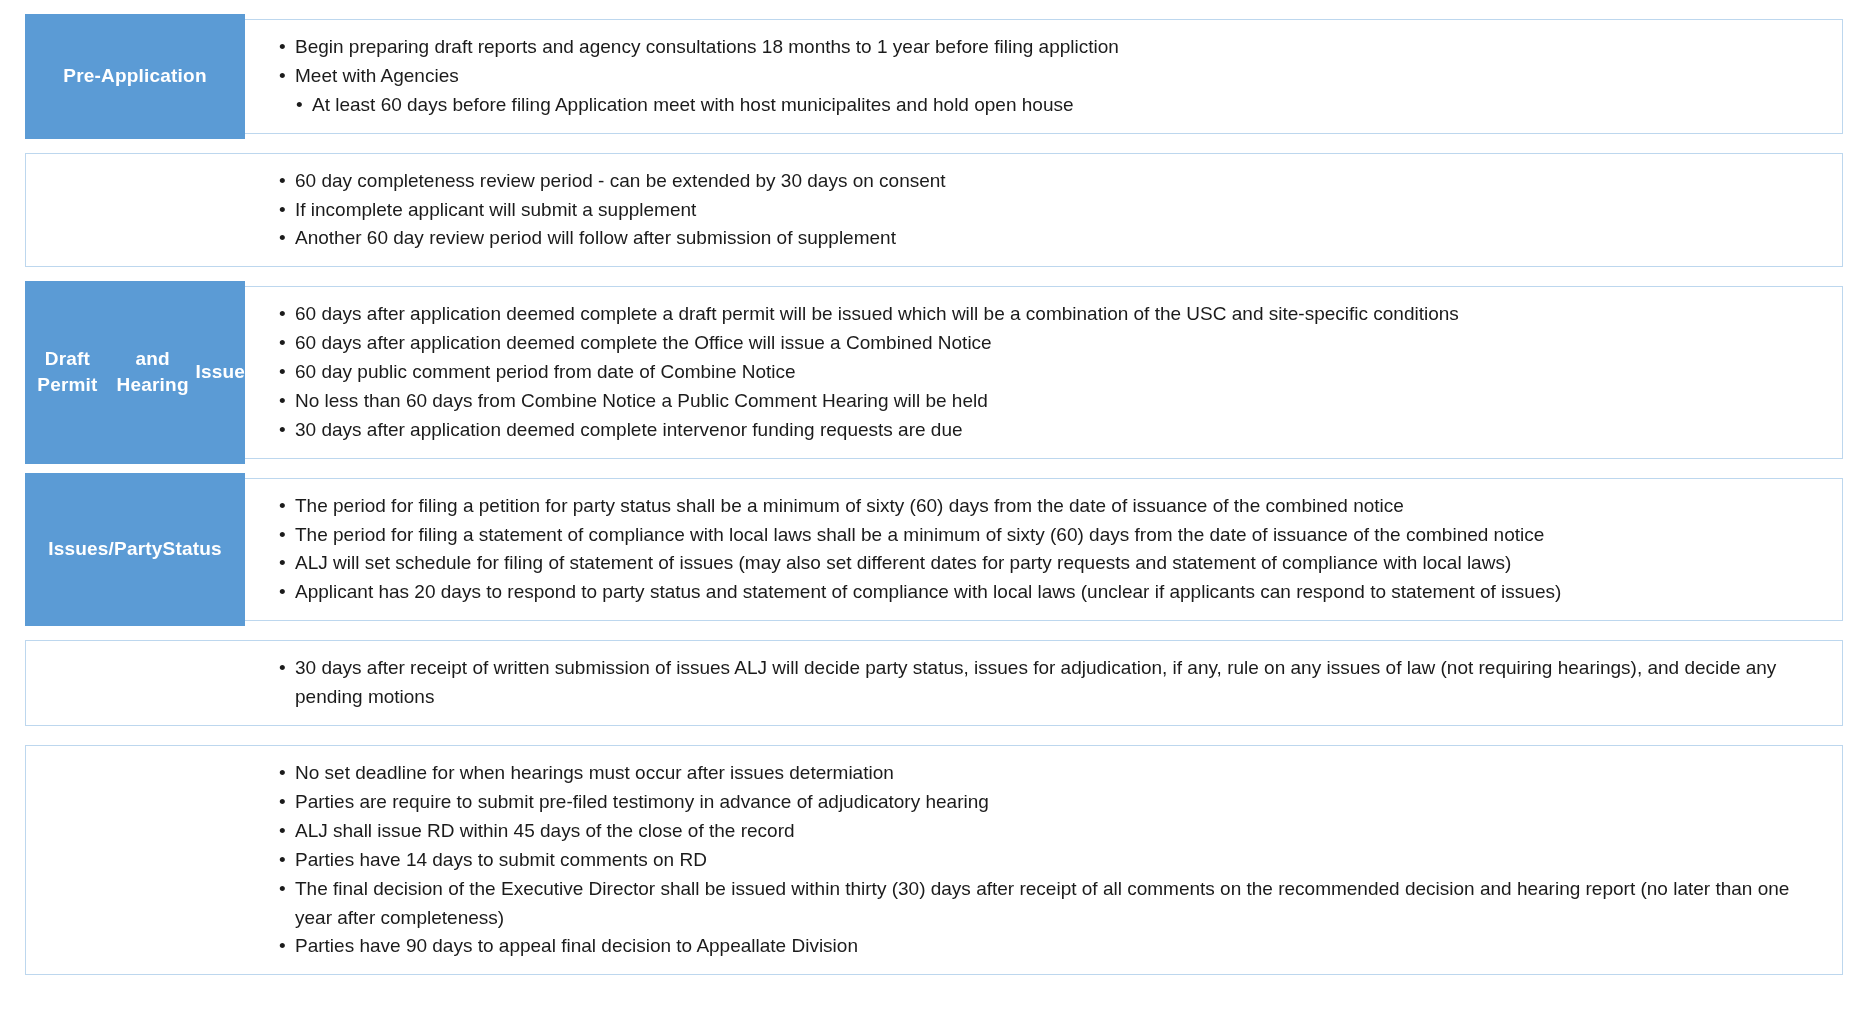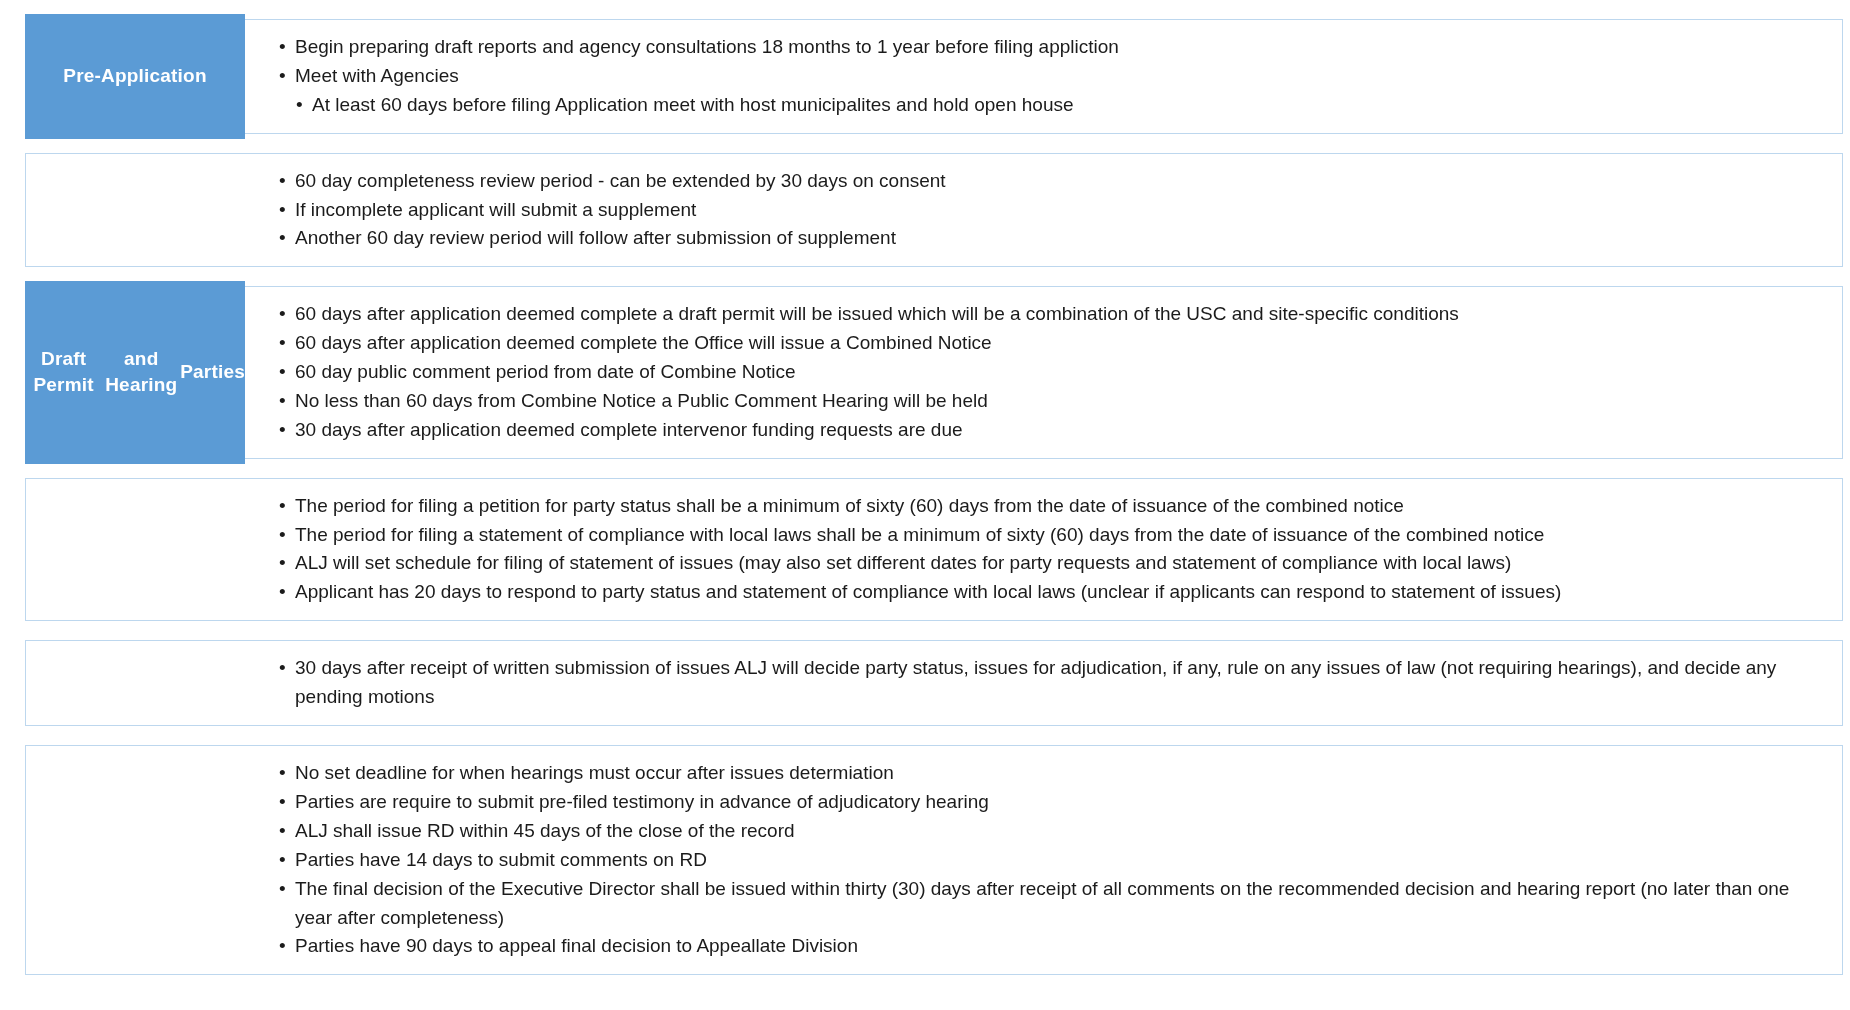--- a/index.html
+++ b/index.html
@@ -120,21 +120,21 @@
           </div>
           <div class="bullet level-1">
             <span class="dot">•</span>
             <span class="text">30 days after application deemed complete intervenor funding requests are due</span>
           </div>
         </div>
     </div>
     <div class="label-box">
         <div class="label-line">Draft Permit</div>
         <div class="label-line">and Hearing</div>
-        <div class="label-line">Parties</div>
+        <div class="label-line">Issue</div>
       </div>
   </div>
 
   <div class="row">
     <div class="content-box">
       <div class="bullets">
           <div class="bullet level-1">
             <span class="dot">•</span>
             <span class="text">The period for filing a petition for party status shall be a minimum of sixty (60) days from the date of issuance of the combined notice</span>
           </div>
@@ -145,20 +145,24 @@
           <div class="bullet level-1">
             <span class="dot">•</span>
             <span class="text">ALJ will set schedule for filing of statement of issues (may also set different dates for party requests and statement of compliance with local laws)</span>
           </div>
           <div class="bullet level-1">
             <span class="dot">•</span>
             <span class="text">Applicant has 20 days to respond to party status and statement of compliance with local laws (unclear if applicants can respond to statement of issues)</span>
           </div>
         </div>
     </div>
+    <div class="label-box">
+        <div class="label-line">Issues/Party</div>
+        <div class="label-line">Status</div>
+      </div>
   </div>
 
   <div class="row">
     <div class="content-box">
       <div class="bullets">
           <div class="bullet level-1">
             <span class="dot">•</span>
             <span class="text">30 days after receipt of written submission of issues ALJ will decide party status, issues for adjudication, if any, rule on any issues of law (not requiring hearings), and decide any pending motions</span>
           </div>
         </div>

